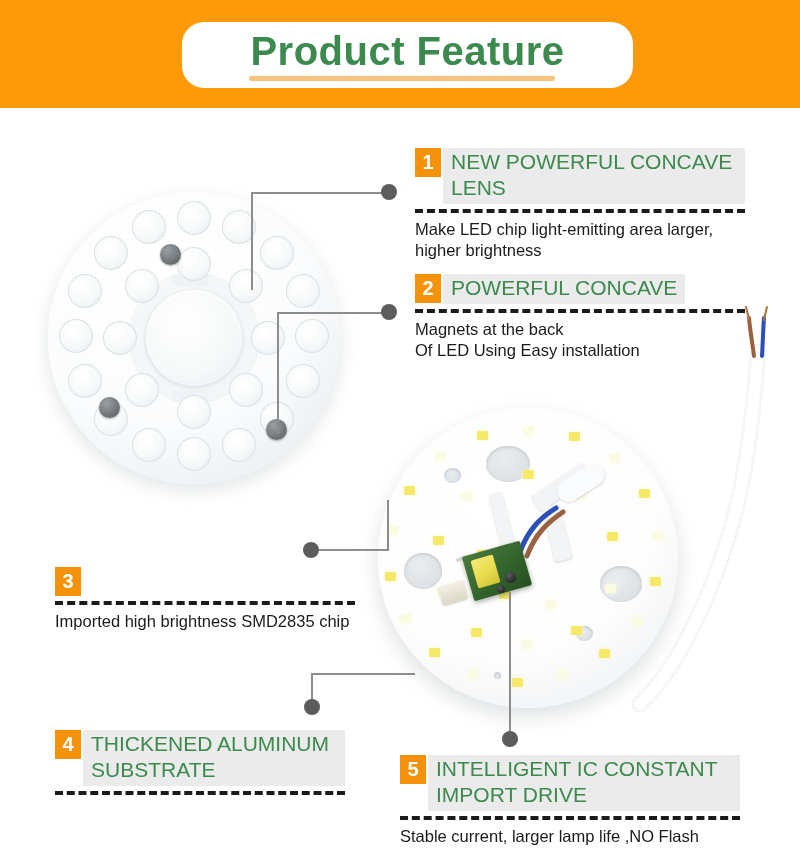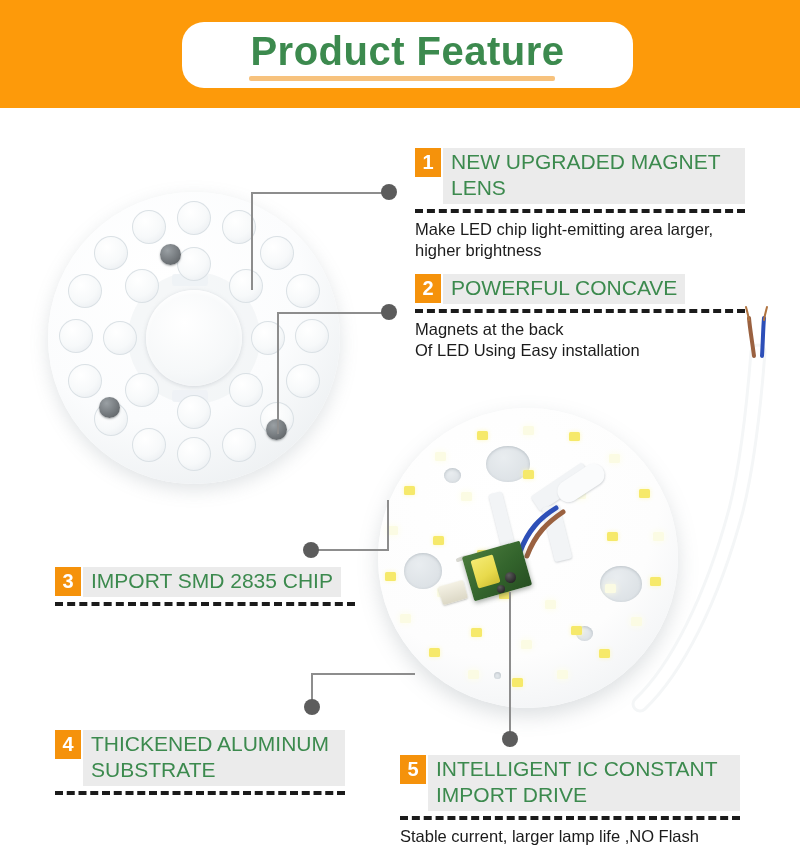--- a/index.html
+++ b/index.html
@@ -369,21 +369,21 @@
 
   <div class="leader">
     <div class="ln v" style="left:509px; top:592px; height:147px;"></div>
     <div class="dot" style="left:502px; top:731px;"></div>
   </div>
 
   <div class="feature" style="left:415px; top:148px; width:330px;">
     <div class="feature-head">
       <div class="badge">1</div>
       <div class="title-wrap">
-        <div class="title">NEW UPGRADED MAGNET LENS</div>
+        <div class="title">NEW POWERFUL CONCAVE LENS</div>
       </div>
     </div>
     <div class="dashline"></div>
     <div class="body">Make LED chip light-emitting area larger,
 higher brightness</div>
   </div>
 
   <div class="feature" style="left:415px; top:274px; width:330px;">
     <div class="feature-head">
       <div class="badge">2</div>
@@ -392,25 +392,23 @@
       </div>
     </div>
     <div class="dashline"></div>
     <div class="body">Magnets at the back
 Of LED Using Easy installation</div>
   </div>
 
   <div class="feature" style="left:55px; top:567px; width:300px;">
     <div class="feature-head">
       <div class="badge">3</div>
-      <div class="title-wrap">
-        <div class="title">IMPORT SMD 2835 CHIP</div>
-      </div>
     </div>
     <div class="dashline"></div>
+    <div class="body">Imported high brightness SMD2835 chip</div>
   </div>
 
   <div class="feature" style="left:55px; top:730px; width:290px;">
     <div class="feature-head">
       <div class="badge">4</div>
       <div class="title-wrap">
         <div class="title">THICKENED ALUMINUM SUBSTRATE</div>
       </div>
     </div>
     <div class="dashline"></div>

